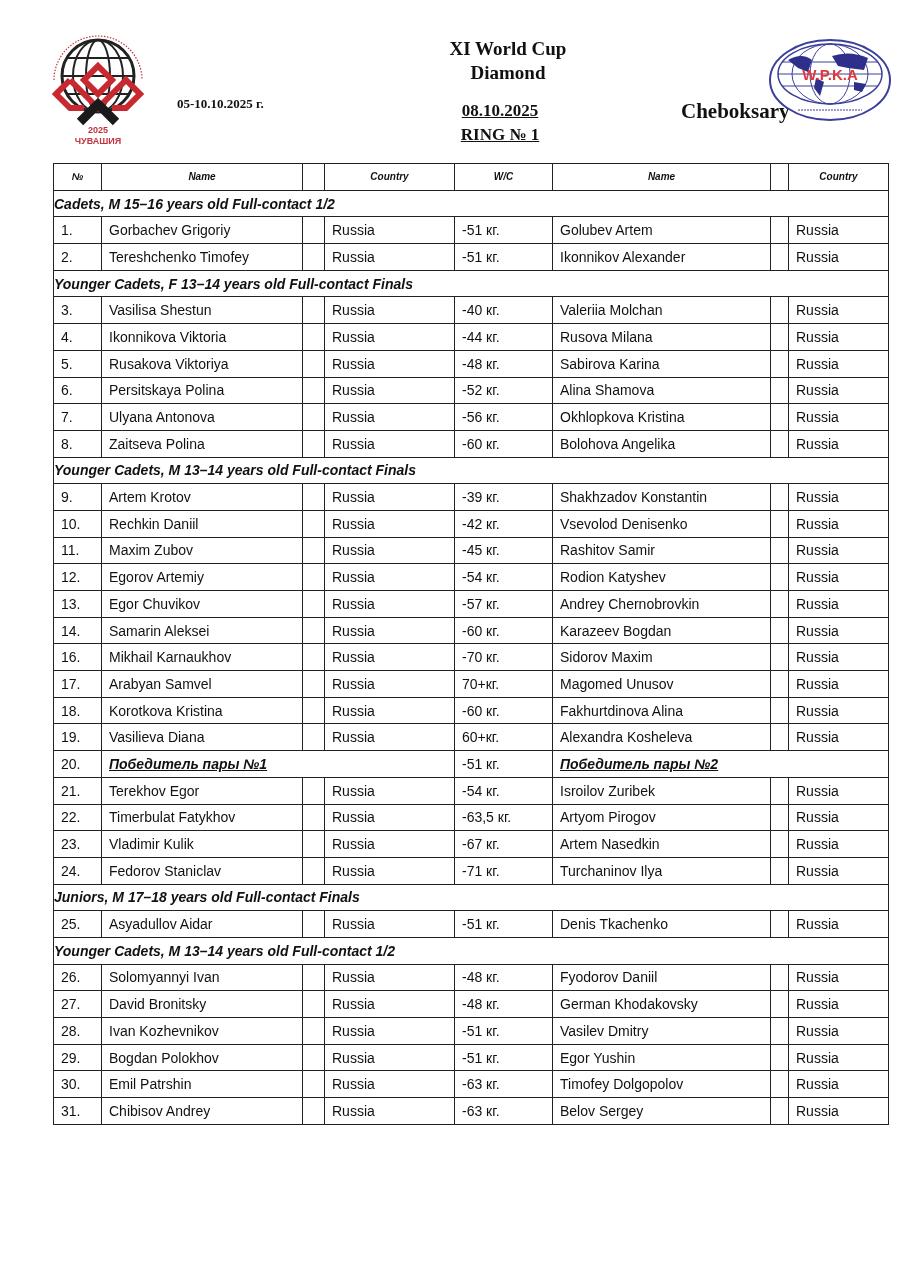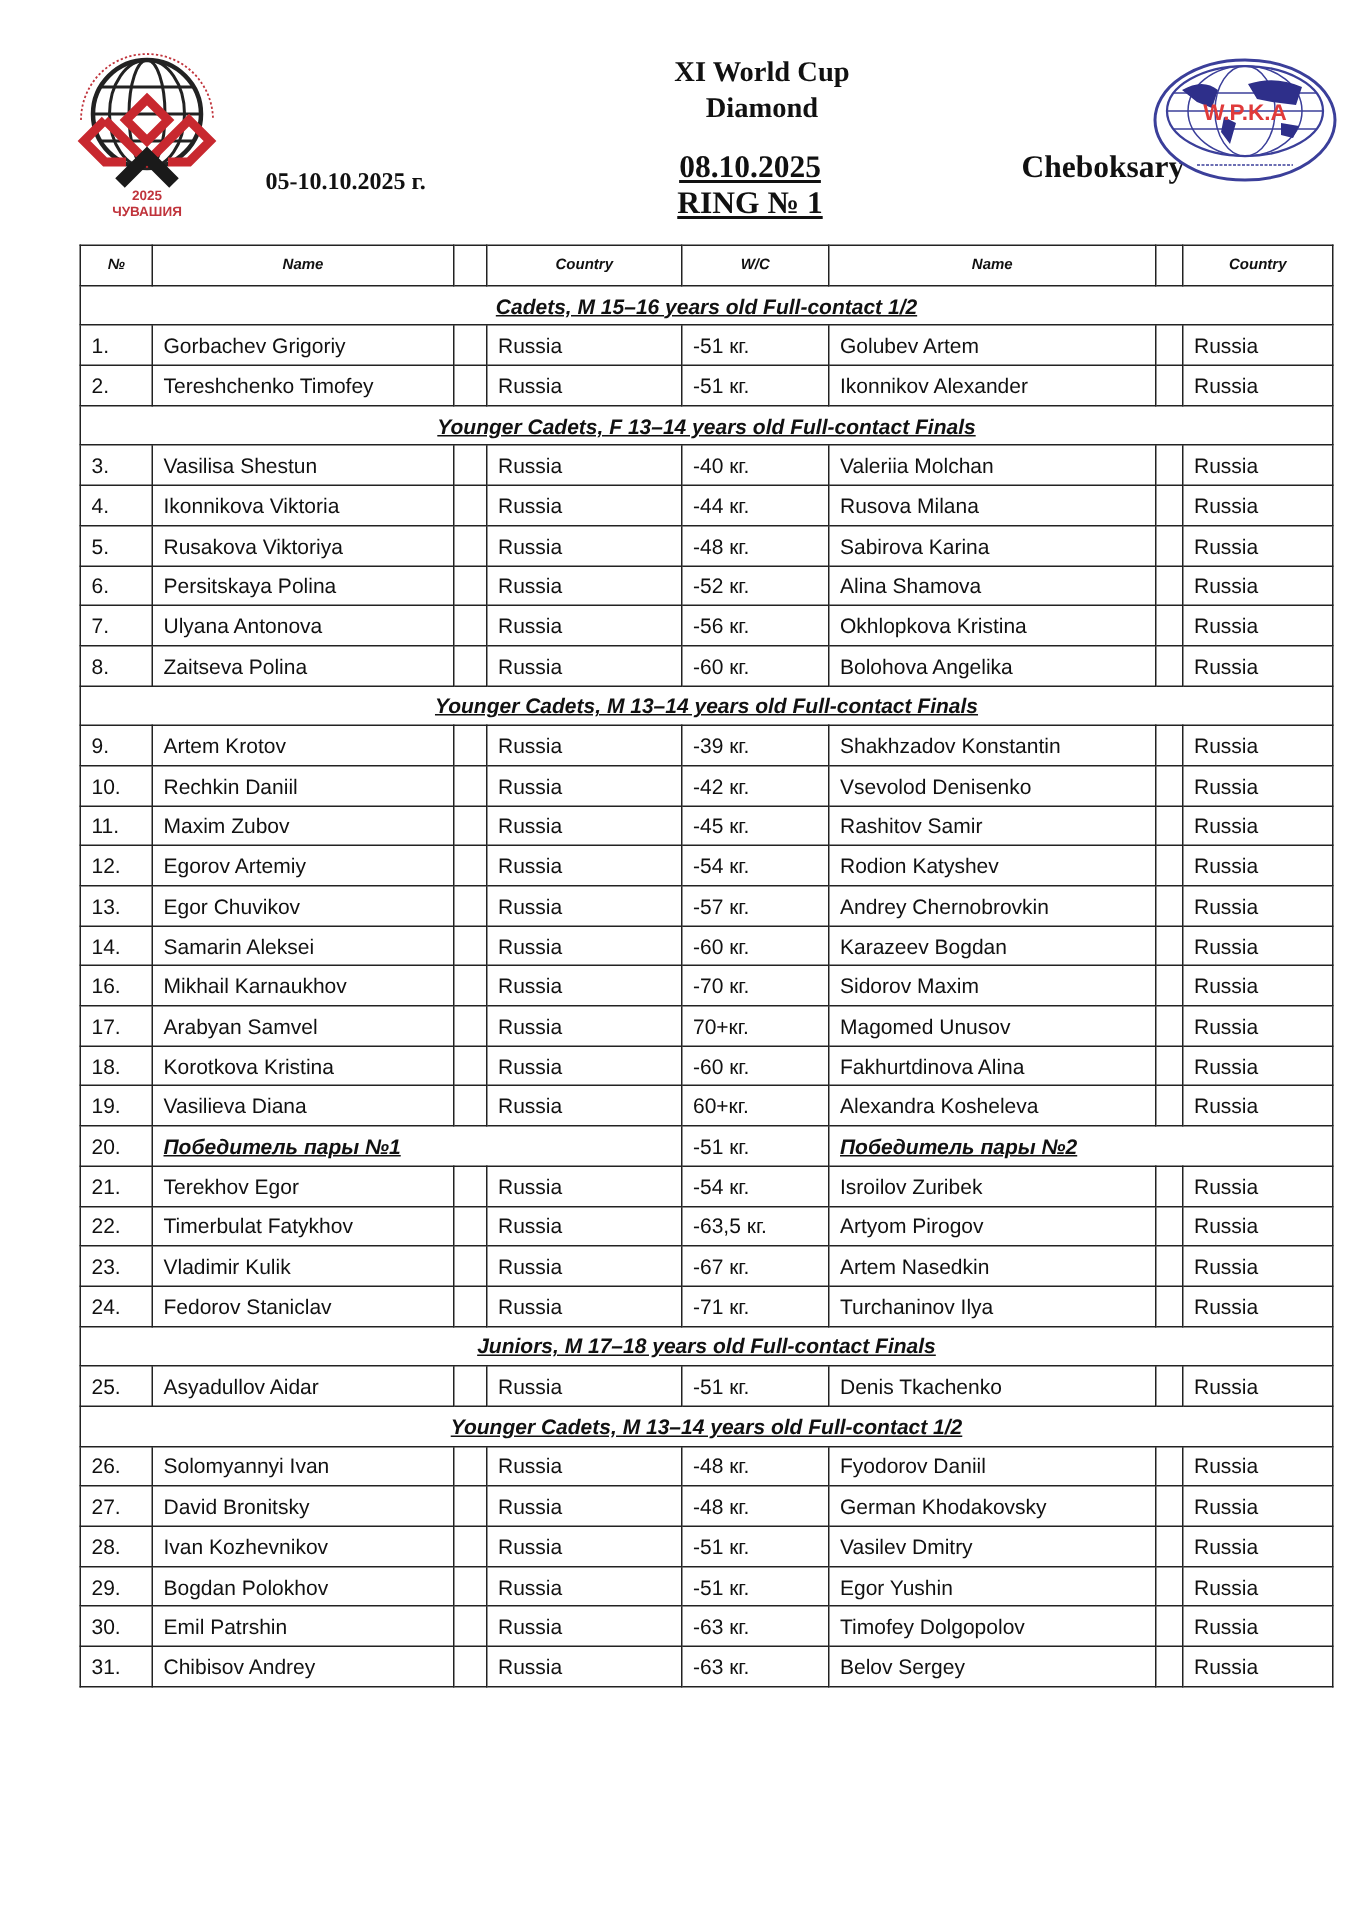--- a/index.html
+++ b/index.html
@@ -1,28 +1,28 @@
 <!DOCTYPE html>
 <html><head>
 <meta charset="utf-8">
 <style>
   html, body { margin: 0; padding: 0; background: #ffffff; }
   body { width: 901px; height: 1280px; position: relative; overflow: hidden; font-family: "Liberation Sans", sans-serif; color: #111; }
   .hdr-title { position: absolute; left: 0; width: 1016px; top: 37px; text-align: center; font-family: "Liberation Serif", serif; font-weight: bold; font-size: 19px; line-height: 24px; }
-  .hdr-dates { position: absolute; left: 177px; top: 113px; font-family: "Liberation Serif", serif; font-weight: bold; font-size: 16px; }
-  .hdr-date2 { position: absolute; left: 448px; top: 99px; font-family: "Liberation Serif", serif; font-weight: bold; font-size: 21px; line-height: 24px; text-decoration: underline; text-align: center; width: 104px; }
+  .hdr-dates { position: absolute; left: 177px; top: 96px; font-family: "Liberation Serif", serif; font-weight: bold; font-size: 13px; }
+  .hdr-date2 { position: absolute; left: 448px; top: 99px; font-family: "Liberation Serif", serif; font-weight: bold; font-size: 17px; line-height: 24px; text-decoration: underline; text-align: center; width: 104px; }
   .hdr-city { position: absolute; left: 681px; top: 99px; font-family: "Liberation Serif", serif; font-weight: bold; font-size: 21px; }
   .logo-left { position: absolute; left: 40px; top: 18px; width: 116px; height: 130px; }
   .logo-right { position: absolute; left: 768px; top: 38px; width: 125px; height: 85px; }
 
   table.sched { position: absolute; left: 53px; top: 163px; border-collapse: collapse; table-layout: fixed; width: 835px; font-family: "Liberation Sans", sans-serif; font-size: 14px; }
   table.sched td, table.sched th { border: 1px solid #222; height: 25.7px; padding: 0 0 0 7px; white-space: nowrap; overflow: hidden; }
   table.sched th { font-style: italic; font-weight: bold; text-align: center; padding: 0; font-size: 10px; }
   table.sched th.numh { font-size: 10px; }
-  tr.section td { text-align: center; font-style: italic; font-weight: bold; padding: 0; text-decoration: underline; }
+  tr.section td { text-align: left; font-style: italic; font-weight: bold; padding: 0; }
   td.num { padding-left: 6px; }
   .winner { font-style: italic; font-weight: bold; text-decoration: underline; }
 </style>
 </head>
 <body>
 
 <div class="logo-left">
   <svg width="116" height="130" viewBox="0 0 116 130">
     <path d="M14 62 A44 44 0 1 1 102 62" fill="none" stroke="#c0343c" stroke-width="1.2" stroke-dasharray="1.5 1.5"></path>
     <circle cx="58" cy="58" r="36" fill="none" stroke="#222" stroke-width="3"></circle>

